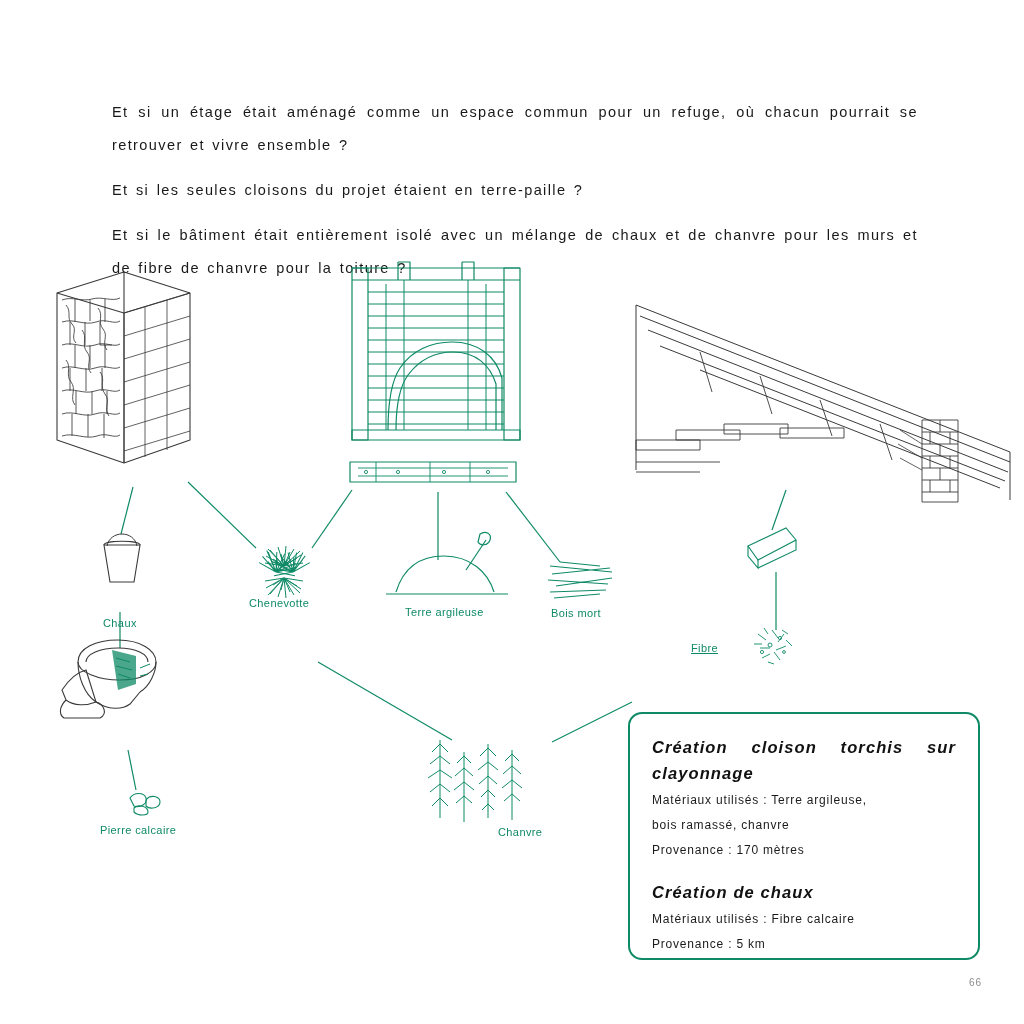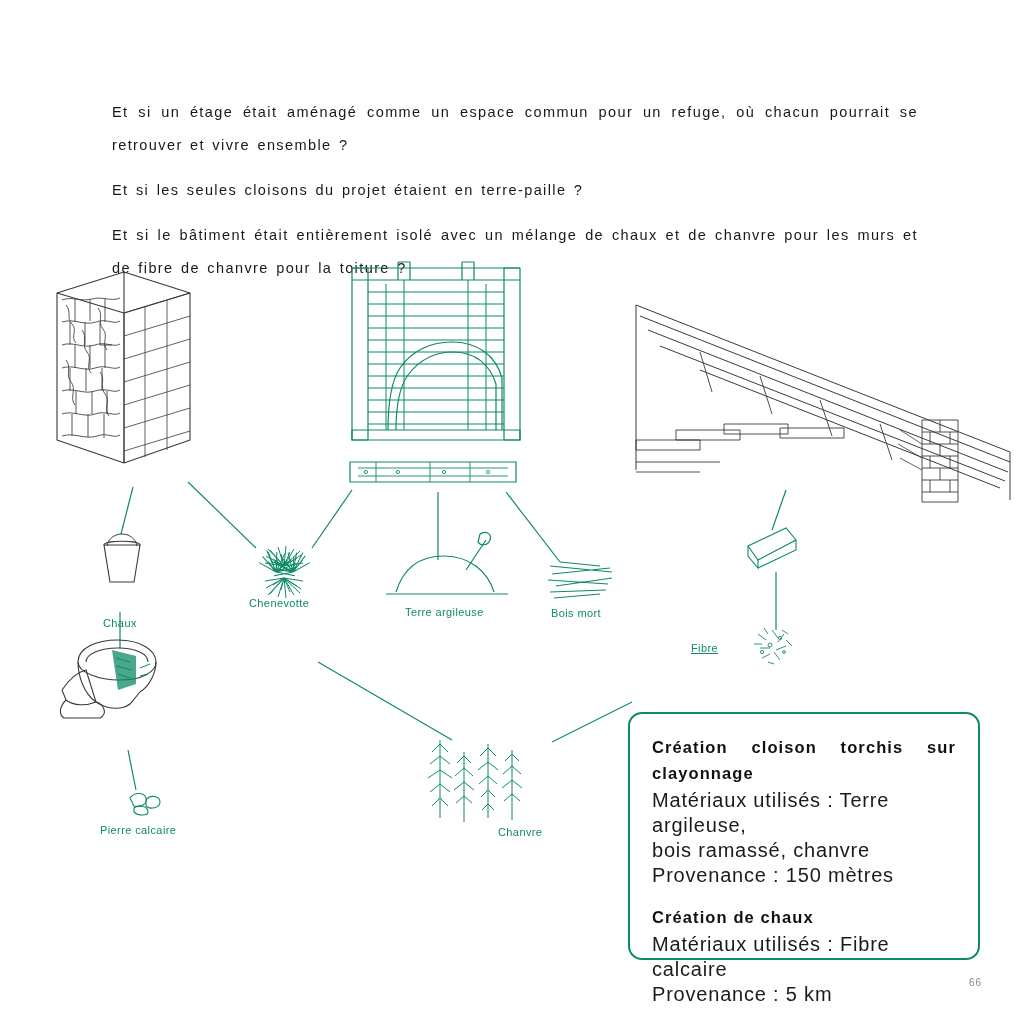--- a/index.html
+++ b/index.html
@@ -66,25 +66,26 @@
     padding: 20px 22px 0 22px;
     background: #ffffff;
   }
   .card h3 {
     margin: 0 0 2px 0;
     font-size: 16.5px;
     font-weight: bold;
     letter-spacing: 1.1px;
     line-height: 26px;
     color: #111111;
+    font-style: italic;
   }
   .card h3.spread { text-align: justify; }
   .card p {
     margin: 0;
-    font-size: 20px;
+    font-size: 12px;
     letter-spacing: 0.8px;
     line-height: 25px;
     color: #1b1b1b;
   }
   .card .gap { height: 16px; }
 
   .pagenum {
     position: absolute;
     right: 42px;
     bottom: 36px;
@@ -331,21 +332,21 @@
   <div class="lbl" style="left:405px; top:606px;">Terre argileuse</div>
   <div class="lbl" style="left:551px; top:607px;">Bois mort</div>
   <div class="lbl" style="left:691px; top:642px;text-decoration:underline;">Fibre</div>
   <div class="lbl" style="left:100px; top:824px;">Pierre calcaire</div>
   <div class="lbl" style="left:453px; top:826px;margin-left:45px;">Chanvre</div>
 
   <div class="card">
     <h3 class="spread">Création cloison torchis sur clayonnage</h3>
     <p>Matériaux utilisés : Terre argileuse,</p>
     <p>bois ramassé, chanvre</p>
-    <p>Provenance : 150 mètres</p>
+    <p>Provenance : 170 mètres</p>
     <div class="gap"></div>
     <h3>Création de chaux</h3>
     <p>Matériaux utilisés : Fibre calcaire</p>
     <p>Provenance : 5 km</p>
   </div>
 
   <div class="pagenum">66</div>
 
 </div>
 

